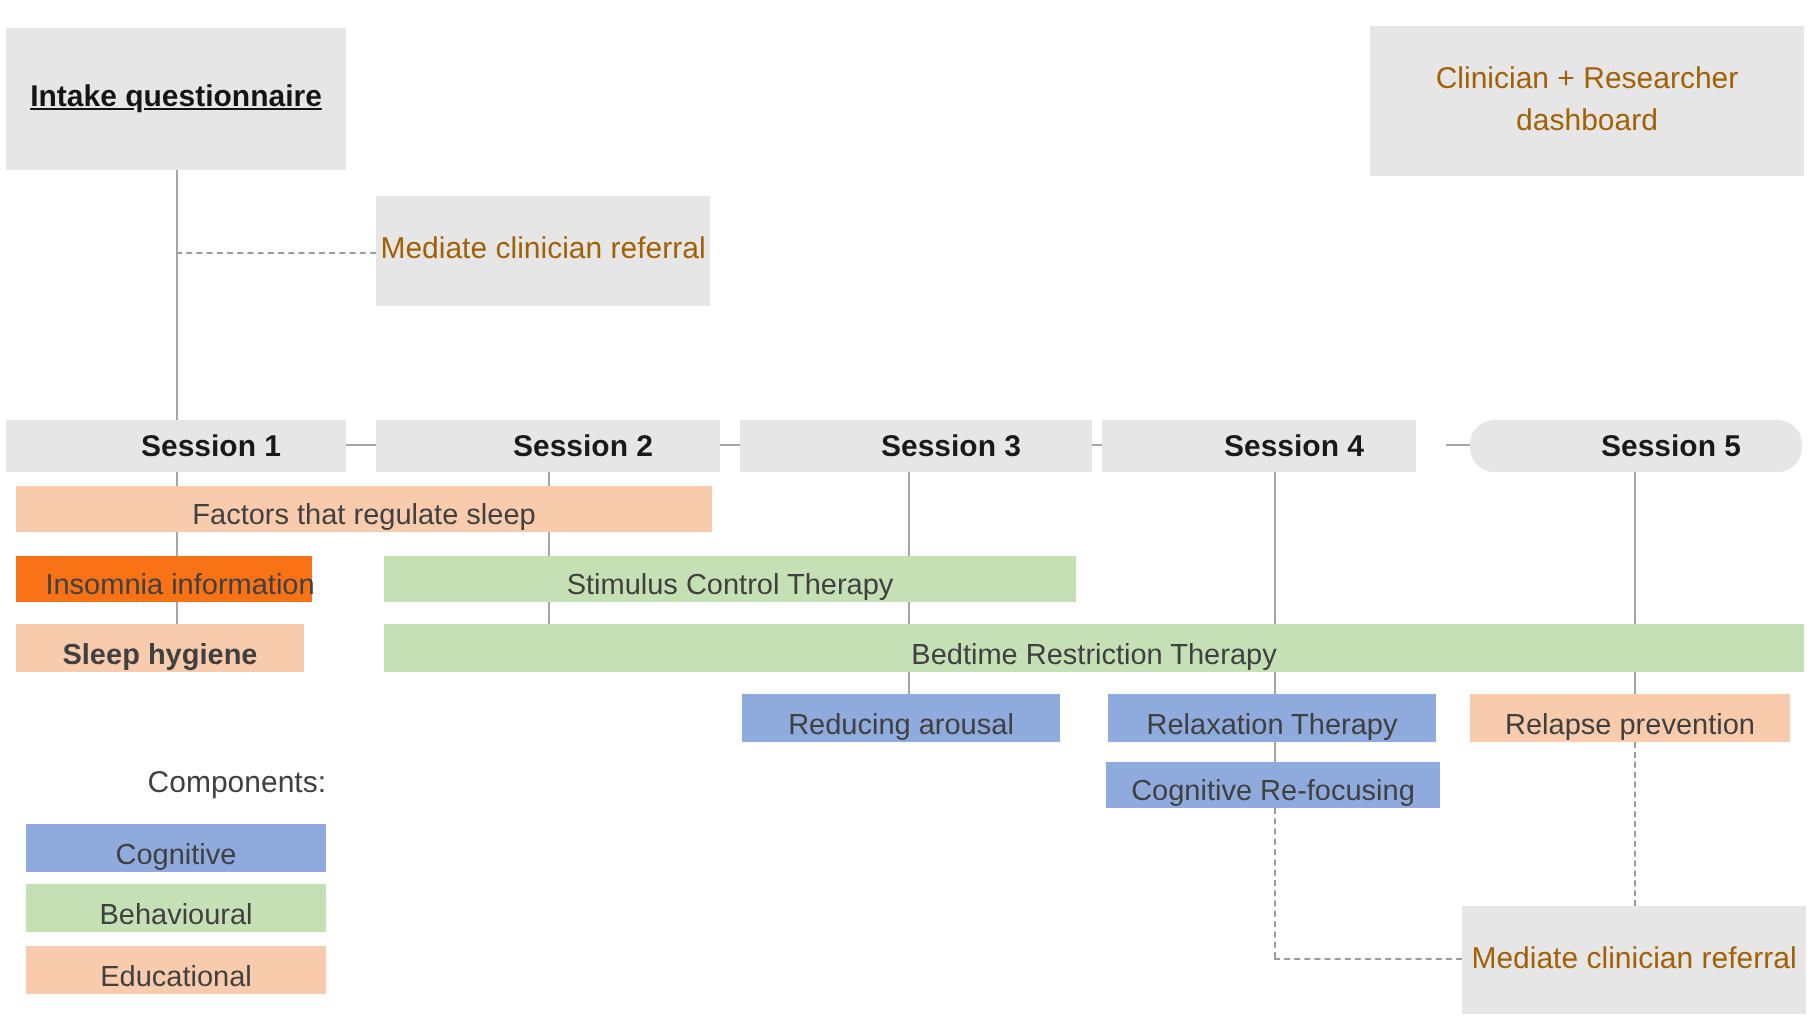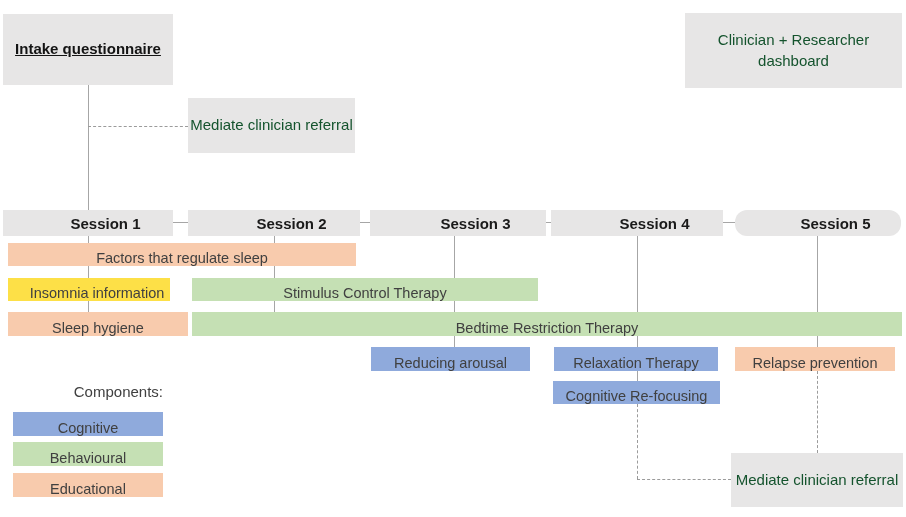--- a/index.html
+++ b/index.html
@@ -14,21 +14,21 @@
   .line { position: absolute; z-index: 1; }
   .line.v { width: 0; border-left: 1px solid #a6a6a6; }
   .line.h { height: 0; border-top: 1px solid #a6a6a6; }
   .line.v.dash { border-left-style: dashed; border-left-color: #9b9b9b; }
   .line.h.dash { border-top-style: dashed; border-top-color: #9b9b9b; }
   .node {
     position: absolute; z-index: 3;
     background: #e7e6e6;
     display: flex; align-items: center; justify-content: center;
     text-align: center;
-    font-size: 15px; line-height: 1.35; color: #14532d;
+    font-size: 15px; line-height: 1.35; color: #a16207;
     padding: 2px;
     box-sizing: border-box;
   }
   .node.bold { font-weight: bold; color: #141414; }
   .session {
     position: absolute; z-index: 3; top: 210px; height: 26px;
     background: #e7e6e6;
     display: flex; align-items: center; justify-content: center;
     font-size: 15px; font-weight: bold; color: #1a1a1a;
     box-sizing: border-box;
@@ -84,37 +84,37 @@
 
   <div class="session" style="left: 3px; width: 170px; background-color: rgb(231, 230, 230);">
     <span>Session 1</span>
   </div>
   <div class="session" style="left: 188px; width: 172px; background-color: rgb(231, 230, 230);">
     <span>Session 2</span>
   </div>
   <div class="session" style="left: 370px; width: 176px; background-color: rgb(231, 230, 230);">
     <span>Session 3</span>
   </div>
-  <div class="session" style="left: 551px; width: 172px; background-color: rgb(231, 230, 230);">
+  <div class="session" style="left: 551px; width: 157px; background-color: rgb(231, 230, 230);">
     <span>Session 4</span>
   </div>
   <div class="session" style="left: 735px; width: 166px; background-color: rgb(231, 230, 230); border-radius: 12px;">
     <span>Session 5</span>
   </div>
 
   <div class="bar" style="left: 8px; top: 243px; width: 348px; background-color: rgb(248, 203, 173);">
     <span>Factors that regulate sleep</span>
   </div>
-  <div class="bar" style="left: 8px; top: 278px; width: 162px; background-color: #fde047; padding-left: 16px;">
+  <div class="bar" style="left: 8px; top: 278px; width: 148px; background-color: #f97316; padding-left: 16px;">
     <span>Insomnia information</span>
   </div>
   <div class="bar" style="left: 192px; top: 278px; width: 346px; background-color: rgb(197, 224, 180);">
     <span>Stimulus Control Therapy</span>
   </div>
-  <div class="bar" style="left: 8px; top: 312px; width: 180px; height: 24px; background-color: rgb(248, 203, 173);">
+  <div class="bar" style="left: 8px; top: 312px; width: 144px; height: 24px; background-color: rgb(248, 203, 173); font-weight: bold;">
     <span>Sleep hygiene</span>
   </div>
   <div class="bar" style="left: 192px; top: 312px; width: 710px; height: 24px; background-color: rgb(197, 224, 180);">
     <span>Bedtime Restriction Therapy</span>
   </div>
   <div class="bar" style="left: 371px; top: 347px; width: 159px; height: 24px; background-color: rgb(143, 170, 220);">
     <span>Reducing arousal</span>
   </div>
   <div class="bar" style="left: 554px; top: 347px; width: 164px; height: 24px; background-color: rgb(143, 170, 220);">
     <span>Relaxation Therapy</span>

